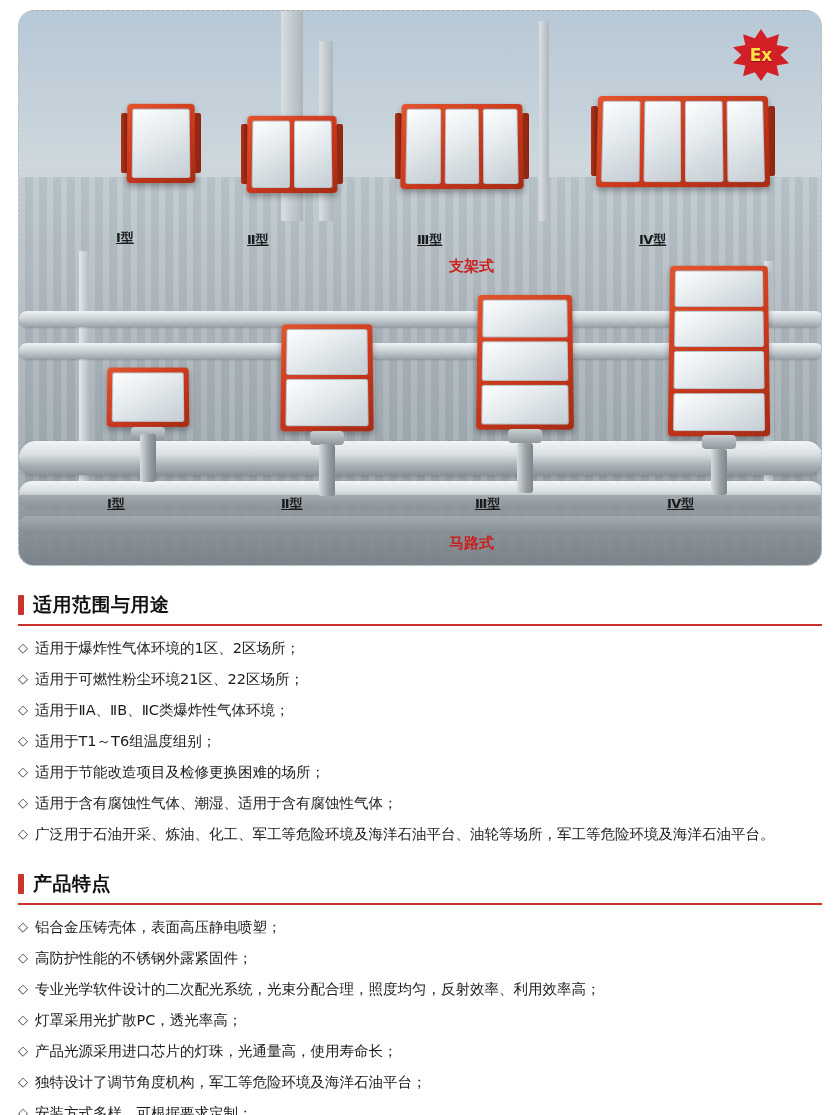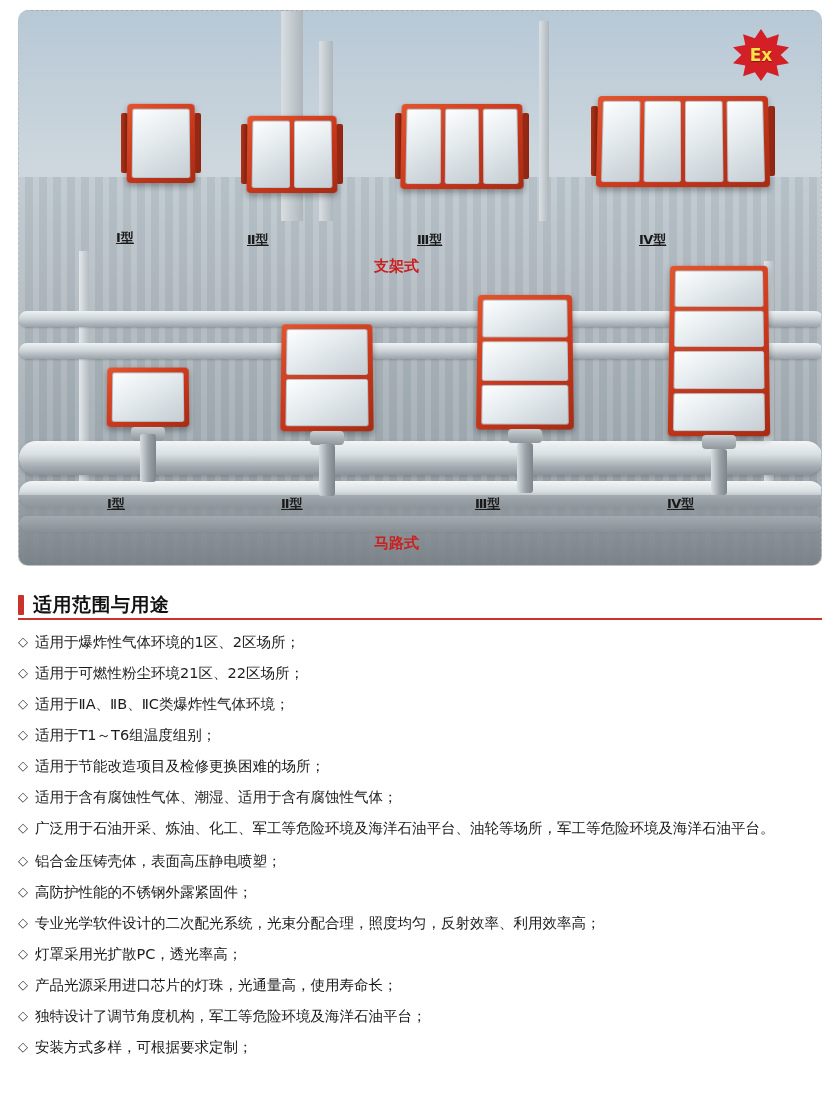--- a/index.html
+++ b/index.html
@@ -12,21 +12,21 @@
   body { width: 840px; min-height: 1115px; }
 
   .page { width: 840px; padding: 10px 18px 8px 18px; }
 
   
   .img-panel {
     position: relative;
     width: 804px;
     height: 556px;
     border: 1px dashed #b9c2c8;
-    border-radius: 10px;
+    border-radius: 16px;
     overflow: hidden;
     background:
       linear-gradient(to bottom, #b9c9d4 0%, #c3d0d9 18%, #cfd8dd 34%, #c6ccd0 52%, #b7bec3 70%, #a9b2b8 86%, #9ea7ad 100%);
   }
 
   
   .bg-sky {
     position: absolute; left:0; top:0; width:100%; height:46%;
     background: linear-gradient(to bottom,#b7c8d6,#cdd7dd 60%,#c9d0d4 100%);
   }
@@ -117,29 +117,30 @@
     top:100%; width:34px; height:14px;
     background:linear-gradient(to bottom,#c8cfd3,#8f979c);
     border-radius:4px;
   }
 
   .lamp-label {
     position:absolute; text-align:left; font-size:13px; color:#1a1a1a;
     font-weight:bold; width:90px;text-decoration:underline;
   }
   .group-label {
-    position:absolute; text-align:left; font-size:15px; color:#cc1f1f;
+    position:absolute; text-align:right; font-size:15px; color:#cc1f1f;
     font-weight:bold; width:120px;
   }
 
   
   .section-head {
     display:flex; align-items:center; gap:9px;
     margin: 26px 0 8px 0;
     border-bottom: 2px solid #c9332b;
+    padding-bottom: 6px;
   }
   .section-head .bar {
     width:6px; height:20px; background:#c9332b; border-radius:1px;
   }
   .section-head .title {
     font-size:19px; font-weight:bold; color:#111; letter-spacing:.5px;
   }
   .bullets { margin: 12px 0 0 0; padding:0; list-style:none; }
   .bullets li {
     font-size:14.5px; color:#1b1b1b; line-height:1.45;
@@ -293,20 +294,24 @@
     <li>
         <span class="dia">◇</span>
         <span class="tx">适用于含有腐蚀性气体、潮湿、适用于含有腐蚀性气体；</span>
       </li>
     <li>
         <span class="dia">◇</span>
         <span class="tx">广泛用于石油开采、炼油、化工、军工等危险环境及海洋石油平台、油轮等场所，军工等危险环境及海洋石油平台。</span>
       </li>
   </ul>
 
+  <div class="section-head">
+    <div class="bar"></div>
+    <div class="title">产品特点</div>
+  </div>
   <ul class="bullets">
     <li>
         <span class="dia">◇</span>
         <span class="tx">铝合金压铸壳体，表面高压静电喷塑；</span>
       </li>
     <li>
         <span class="dia">◇</span>
         <span class="tx">高防护性能的不锈钢外露紧固件；</span>
       </li>
     <li>

